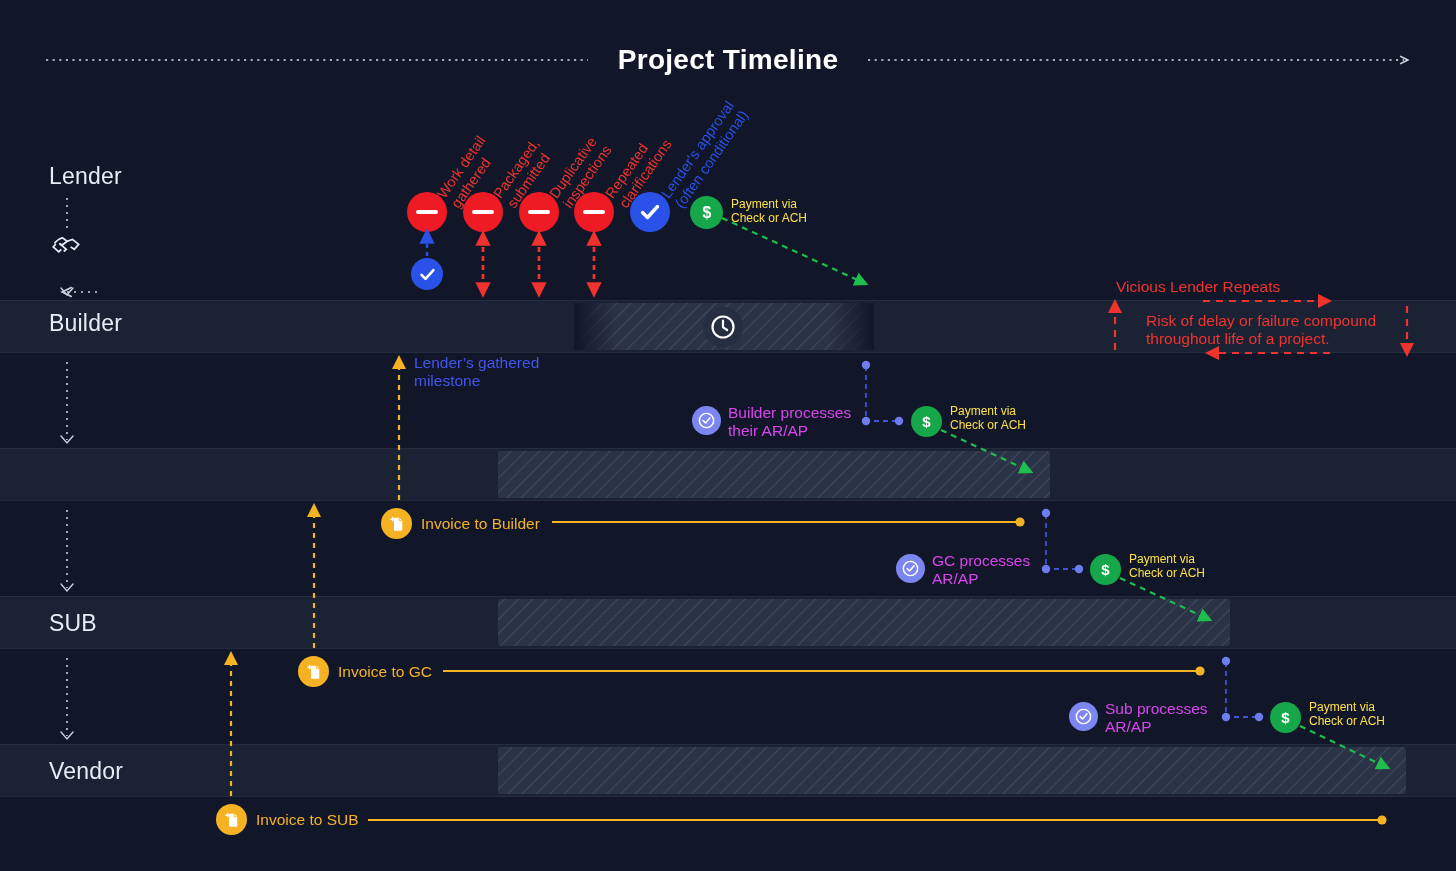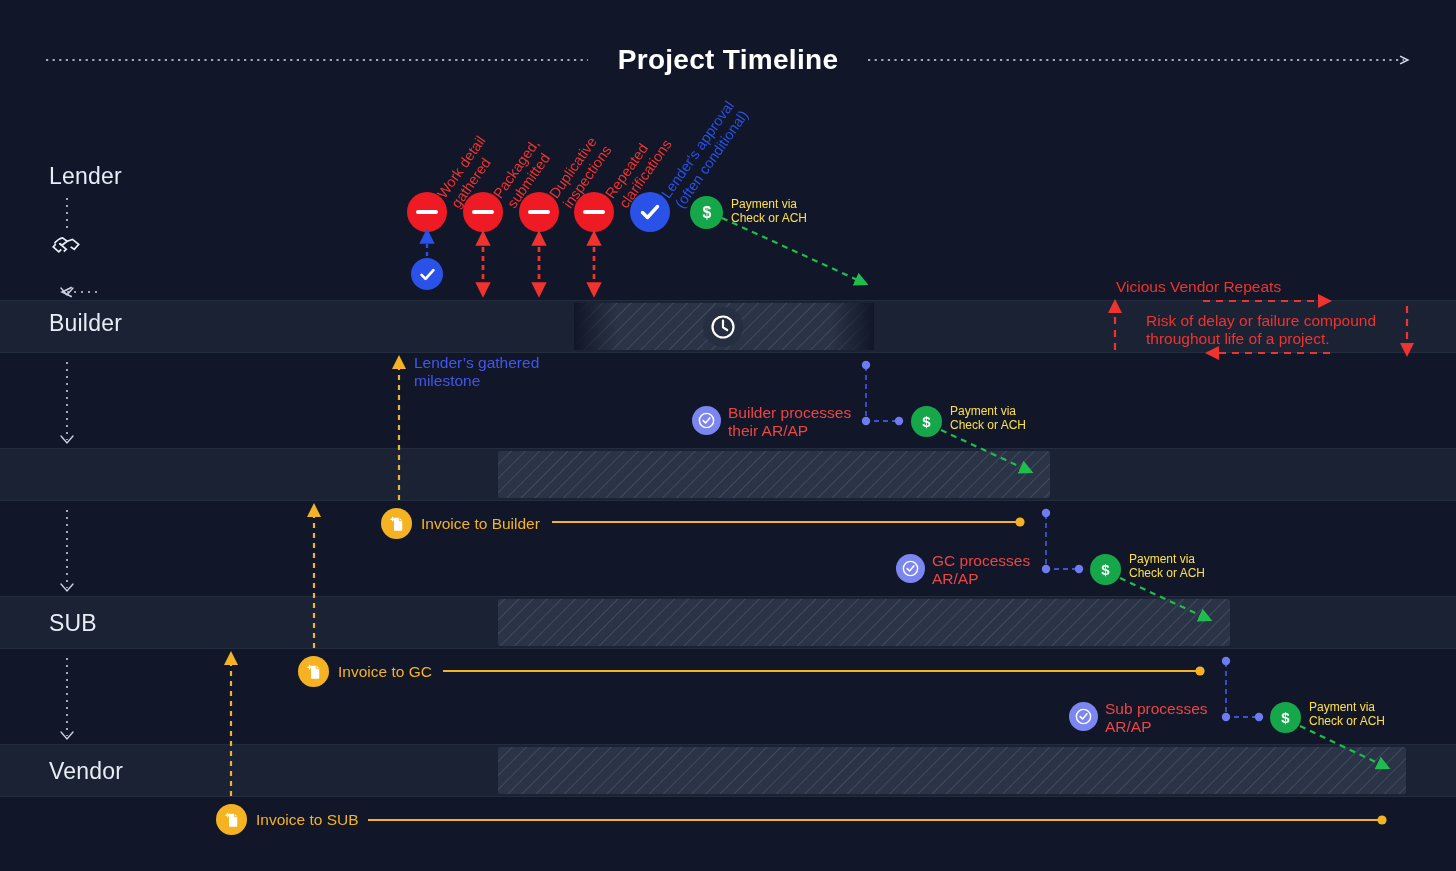--- a/index.html
+++ b/index.html
@@ -79,21 +79,21 @@
   }
   .lbl-blue-diag {
     color: #2a51e8;
     font-size: 14.5px;
     transform-origin: 0 0;
     transform: rotate(-55deg);
     white-space: pre;
   }
   .lbl-green { color: #fde047; font-size: 12px; white-space: pre; }
   .lbl-blue  { color: #4455ee; font-size: 15.5px; white-space: pre; }
-  .lbl-peri  { color: #ef4444; font-size: 15.5px; white-space: pre; }
+  .lbl-peri  { color: #d946ef; font-size: 15.5px; white-space: pre; }
   .lbl-amber { color: #f5b324; font-size: 15.5px; white-space: pre; }
   .lbl-red   { color: #f0332f; font-size: 15.5px; white-space: pre; }
   .hatch-bar { position: absolute; border-radius: 3px; }
 </style>
 </head>
 <body>
 
 <div id="stage">
 
   <div class="lane-band" style="top:300px;height:53px;"></div>
@@ -228,21 +228,21 @@
     <line x1="483" y1="288" x2="483" y2="238" stroke="#f0332f" stroke-width="2.4" stroke-dasharray="5 4" marker-end="url(#arrRed)"></line>
     <line x1="483" y1="238" x2="483" y2="290" stroke="#f0332f" stroke-width="2.4" stroke-dasharray="5 4" marker-end="url(#arrRed)"></line>
     <line x1="539" y1="288" x2="539" y2="238" stroke="#f0332f" stroke-width="2.4" stroke-dasharray="5 4" marker-end="url(#arrRed)"></line>
     <line x1="539" y1="238" x2="539" y2="290" stroke="#f0332f" stroke-width="2.4" stroke-dasharray="5 4" marker-end="url(#arrRed)"></line>
     <line x1="594" y1="288" x2="594" y2="238" stroke="#f0332f" stroke-width="2.4" stroke-dasharray="5 4" marker-end="url(#arrRed)"></line>
     <line x1="594" y1="238" x2="594" y2="290" stroke="#f0332f" stroke-width="2.4" stroke-dasharray="5 4" marker-end="url(#arrRed)"></line>
 
     <line x1="722" y1="218" x2="862" y2="282" stroke="#1fbd4e" stroke-width="2.2" stroke-dasharray="6 5" marker-end="url(#arrGreen)"></line>
   </svg>
 
-  <div class="lbl lbl-red" style="left:1116px; top:278px;">Vicious Vendor Repeats</div>
+  <div class="lbl lbl-red" style="left:1116px; top:278px;">Vicious Lender Repeats</div>
   <div class="lbl lbl-red" style="left:1146px; top:312px;">Risk of delay or failure compound
 throughout life of a project.</div>
   <svg class="layer">
     <line x1="1203" y1="301" x2="1325" y2="301" stroke="#f0332f" stroke-width="2.2" stroke-dasharray="7 6" marker-end="url(#arrRed)"></line>
     <line x1="1115" y1="350" x2="1115" y2="306" stroke="#f0332f" stroke-width="2.2" stroke-dasharray="7 6" marker-end="url(#arrRed)"></line>
     <line x1="1407" y1="306" x2="1407" y2="350" stroke="#f0332f" stroke-width="2.2" stroke-dasharray="7 6" marker-end="url(#arrRed)"></line>
     <line x1="1330" y1="353" x2="1212" y2="353" stroke="#f0332f" stroke-width="2.2" stroke-dasharray="7 6" marker-end="url(#arrRed)"></line>
   </svg>
 
   <div class="node" style="left:703px; top:307px; width:40px; height:40px; background:#262e41;">

